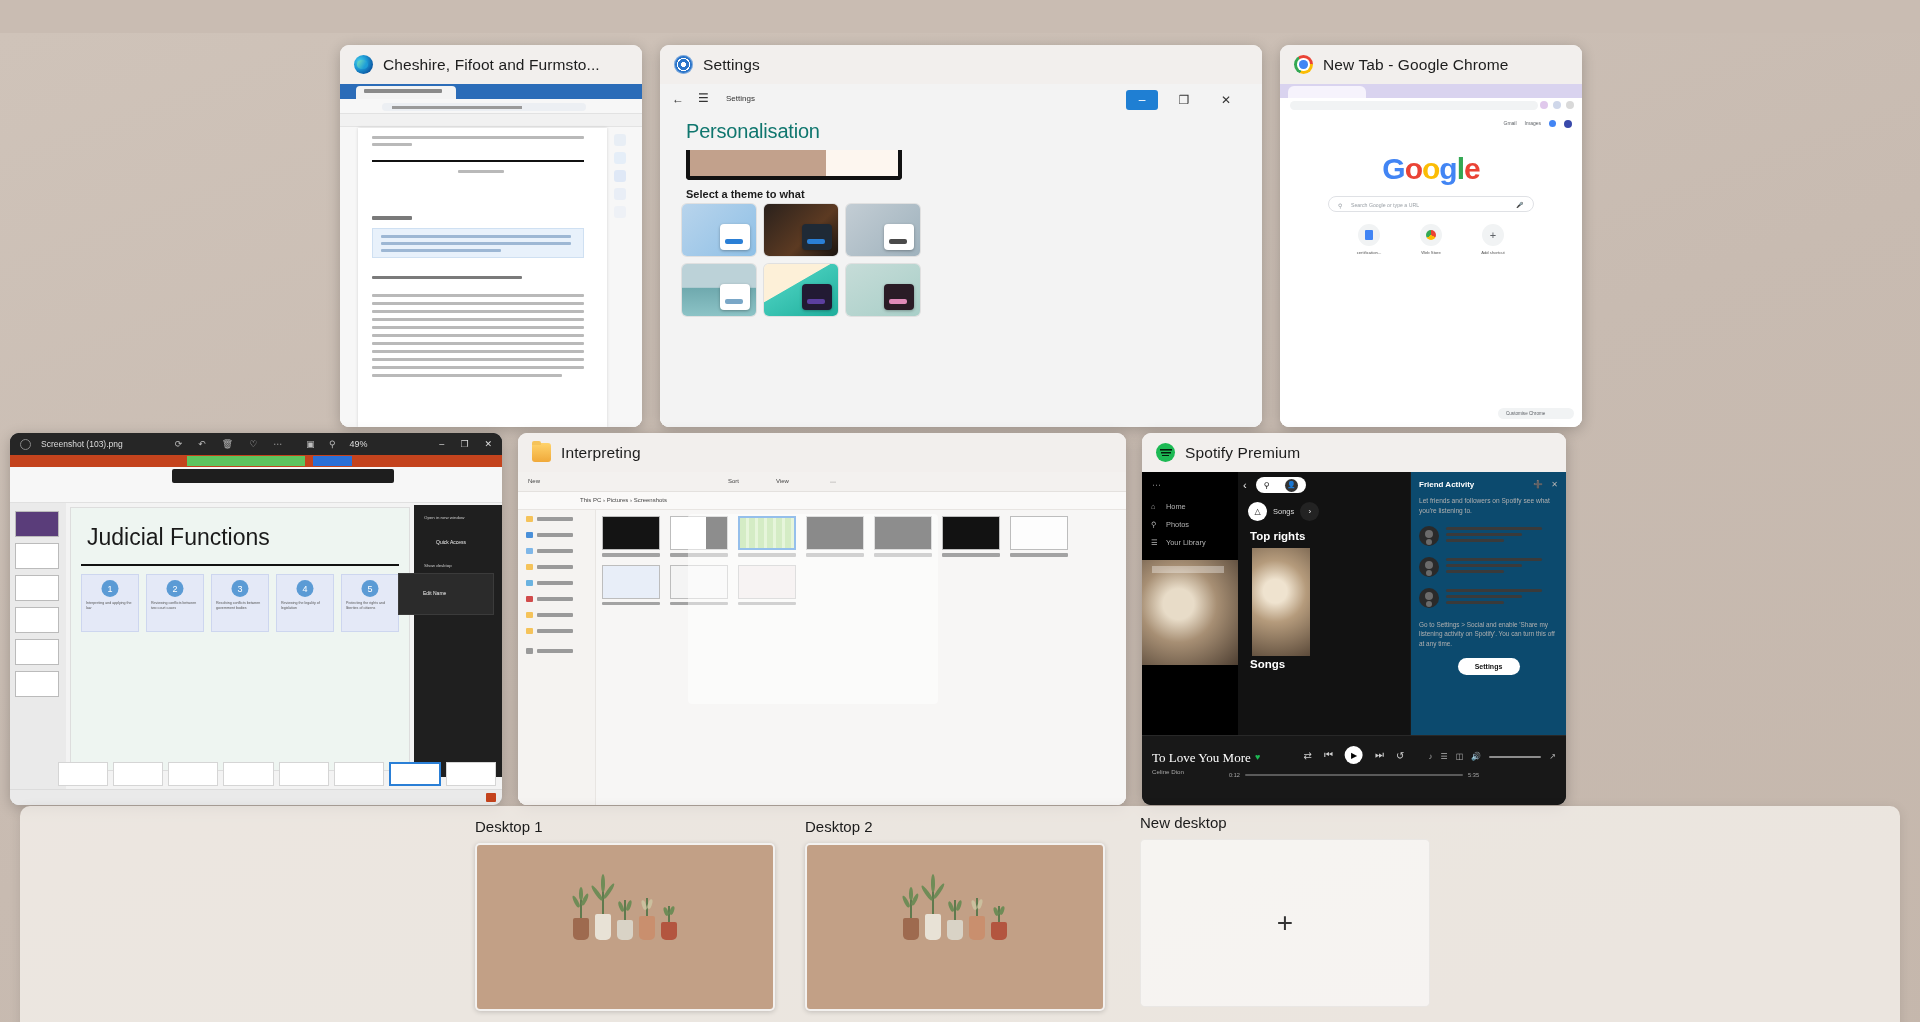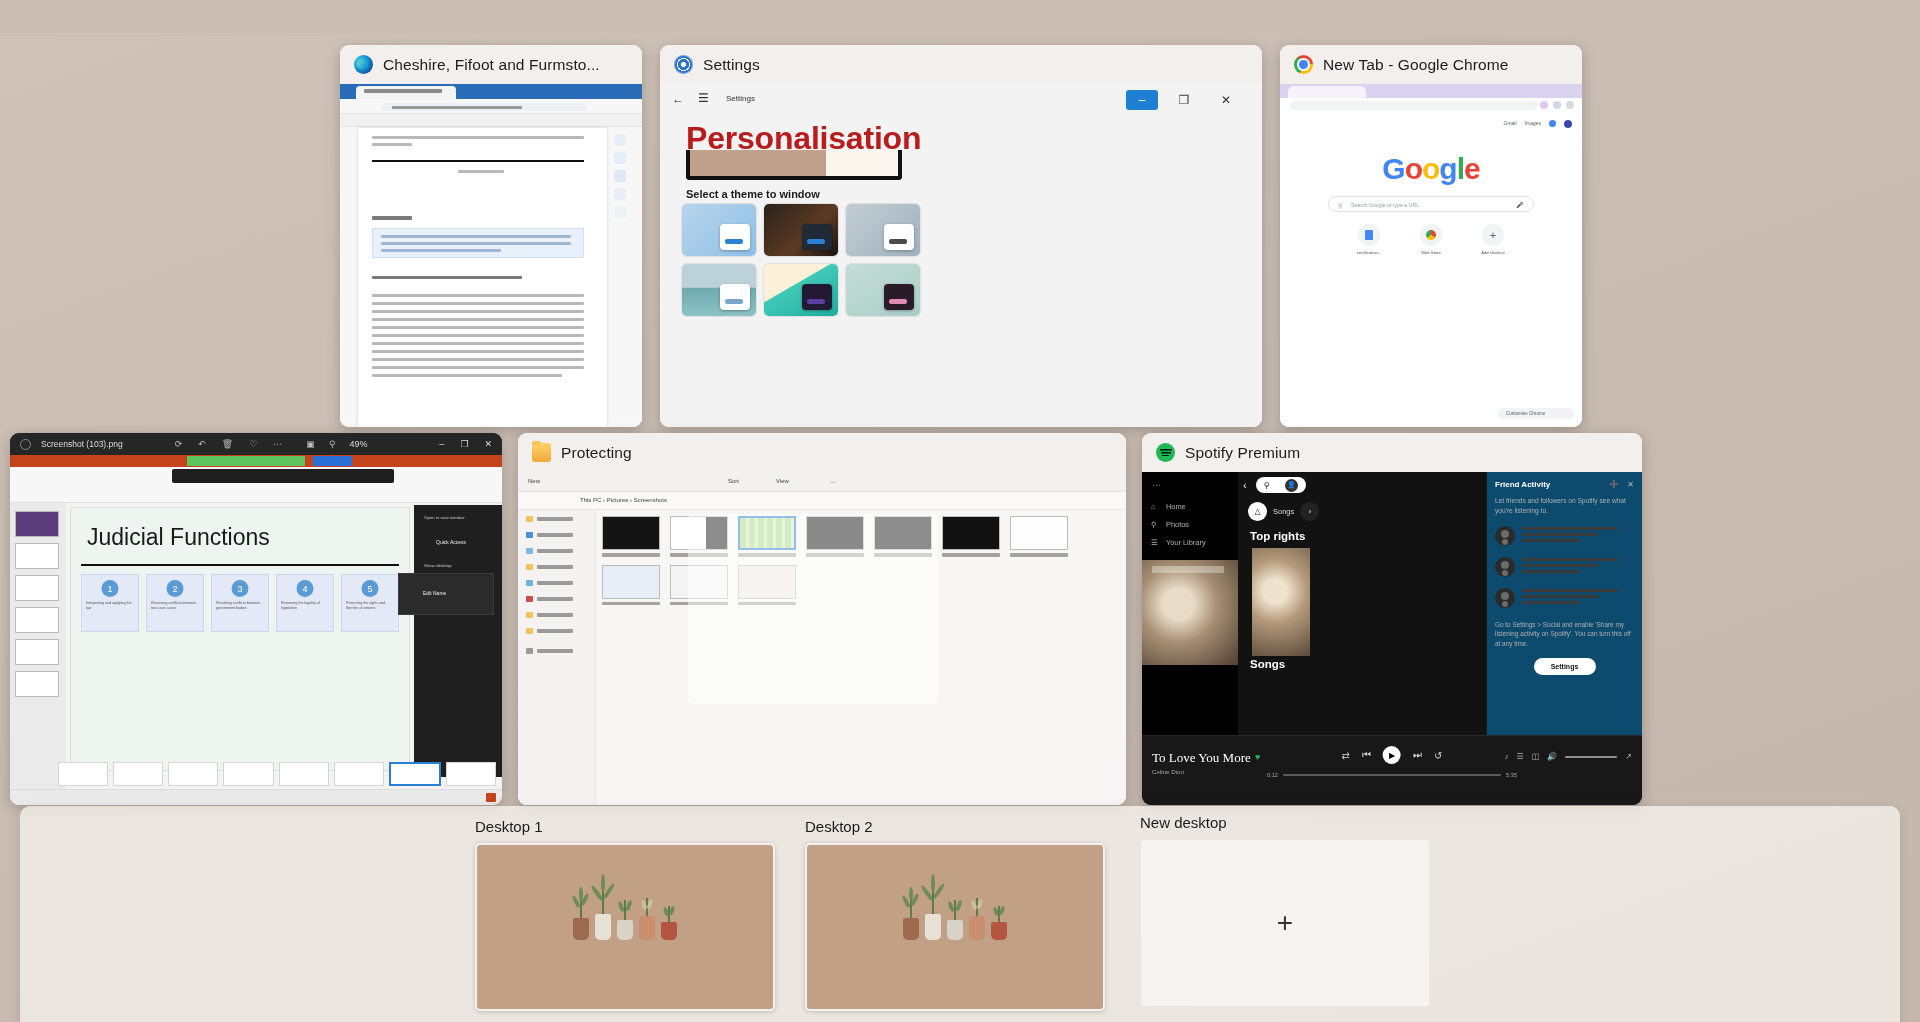--- a/index.html
+++ b/index.html
@@ -118,21 +118,21 @@
   .edge-railbtn{ position:absolute; right:10px; width:12px; height:12px; border-radius:3px; background:#dfe6ee;}
   .ln { position:absolute; height:3px; background:#b9b9b9; border-radius:1px; }
   .lnd { position:absolute; height:3px; background:#7a7a7a; border-radius:1px; }
   .hl-box { position:absolute; background:#e8f1fb; border:1px solid #cfe0f2;}
 
   
   .set-thumb { position:absolute; inset:0; background:#f3f3f3; }
   .set-top { position:absolute; left:0; right:0; top:0; height:30px; }
   .set-ctrl { position:absolute; top:6px; width:32px; height:20px; display:flex; align-items:center; justify-content:center; font-size:12px; color:#333;}
   .set-min { background:#1f7fd3; color:#fff; border-radius:3px;}
-  .set-h1 { position:absolute; left:26px; top:36px; font-size:32px; font-weight:700; color:#b91c1c; letter-spacing:-.2px;}
+  .set-h1 { position:absolute; left:26px; top:36px; font-size:20px; font-weight:400; color:#0f766e; letter-spacing:-.2px;}
   .set-preview { position:absolute; left:26px; top:66px; width:216px; height:30px; background:#c2a18c; border:4px solid #111; border-top:none; border-radius:0 0 4px 4px; overflow:hidden;}
   .set-preview-light{ position:absolute; right:0; top:0; width:72px; height:100%; background:#fdf6ef;}
   .set-sel { position:absolute; left:26px; top:104px; font-size:11px; font-weight:700; color:#1b1b1b;}
   .themegrid { position:absolute; left:22px; top:120px; display:grid; grid-template-columns:repeat(3, 74px); grid-template-rows:repeat(2, 52px); gap:8px;}
   .theme { border-radius:5px; position:relative; overflow:hidden; box-shadow:0 0 0 1px rgba(0,0,0,.08);}
   .theme .chip { position:absolute; right:6px; bottom:6px; width:30px; height:26px; border-radius:4px; box-shadow:0 1px 3px rgba(0,0,0,.3);}
   .theme .chip i { position:absolute; left:5px; bottom:6px; width:18px; height:5px; border-radius:2px; display:block;}
 
   
   .ch-thumb{position:absolute;inset:0;background:#fff;}
@@ -331,21 +331,21 @@
           <span style="position:absolute;left:38px;top:7px;font-size:12px;color:#333;">☰</span>
           <span style="position:absolute;left:66px;top:10px;font-size:8px;color:#333;">Settings</span>
           <span class="set-ctrl set-min" style="right:104px;">–</span>
           <span class="set-ctrl" style="right:62px;">❐</span>
           <span class="set-ctrl" style="right:20px;">✕</span>
         </div>
         <div class="set-h1">Personalisation</div>
         <div class="set-preview">
           <div class="set-preview-light"></div>
         </div>
-        <div class="set-sel">Select a theme to window</div>
+        <div class="set-sel">Select a theme to what</div>
         <div class="themegrid">
           <div class="theme" style="background:linear-gradient(135deg,#b8d4ec,#8fc0e6);">
             <div class="chip" style="background:#fff;">
                 <i style="background:#2a7fd6;"></i>
               </div>
           </div>
           <div class="theme" style="background:linear-gradient(135deg,#2a211c,#5c3a22 60%,#1a1410);">
             <div class="chip" style="background:#1f2a36;">
                 <i style="background:#2a7fd6;"></i>
               </div>
@@ -518,21 +518,21 @@
             <span style="position:absolute;right:6px;top:3px;width:10px;height:9px;background:#c4431d;display:block;border-radius:1px;"></span>
           </div>
         </div>
       </div>
     </div>
   </div>
 
   <div class="wincard" style="left:518px;top:400px;width:608px;height:372px;">
     <div class="wintitlebar">
       <span class="appicon ico-folder"></span>
-      <span class="wintitle">Protecting</span>
+      <span class="wintitle">Interpreting</span>
     </div>
     <div class="winbody">
       <div class="ex-thumb">
         <div class="ex-toolbar">
           <span style="position:absolute;left:10px;top:6px;font-size:6px;color:#444;">New</span>
           <span style="position:absolute;left:210px;top:6px;font-size:6px;color:#444;">Sort</span>
           <span style="position:absolute;left:258px;top:6px;font-size:6px;color:#444;">View</span>
           <span style="position:absolute;left:312px;top:6px;font-size:6px;color:#444;">⋯</span>
         </div>
         <div class="ex-crumb">
@@ -616,21 +616,21 @@
           <div class="ex-file">
               <div class="thumbimg" style="background:#efe7e7;"></div>
               <div class="name"></div>
             </div>
         </div>
         <div class="ex-ghost"></div>
       </div>
     </div>
   </div>
 
-  <div class="wincard" style="left:1142px;top:400px;width:500px;height:372px;">
+  <div class="wincard" style="left:1142px;top:400px;width:424px;height:372px;">
     <div class="wintitlebar">
       <span class="appicon ico-spotify"></span>
       <span class="wintitle">Spotify Premium</span>
     </div>
     <div class="winbody">
       <div class="sp-thumb">
         <div class="sp-side">
           <div style="position:absolute;left:10px;top:8px;color:#9a9a9a;font-size:9px;">⋯</div>
           <div class="sp-nav" style="top:30px;">
             <span class="gi">⌂</span>

